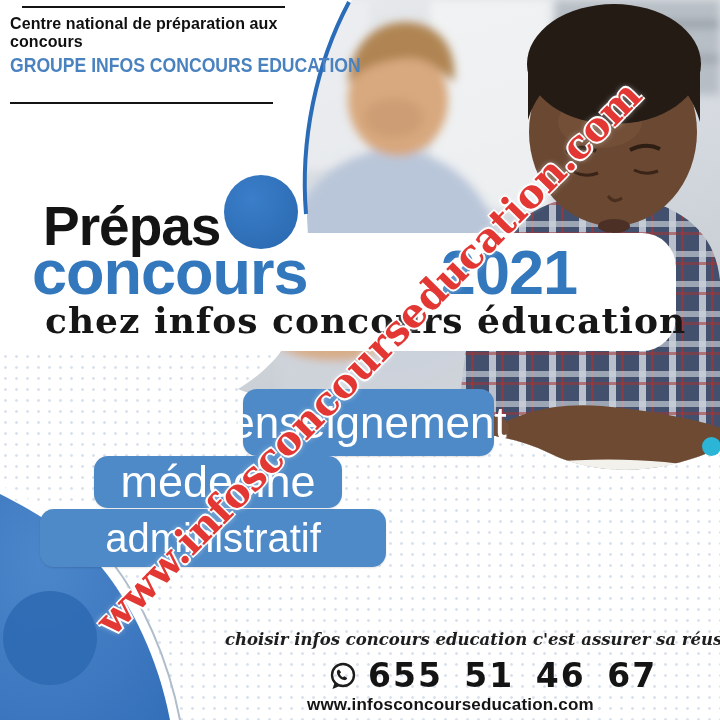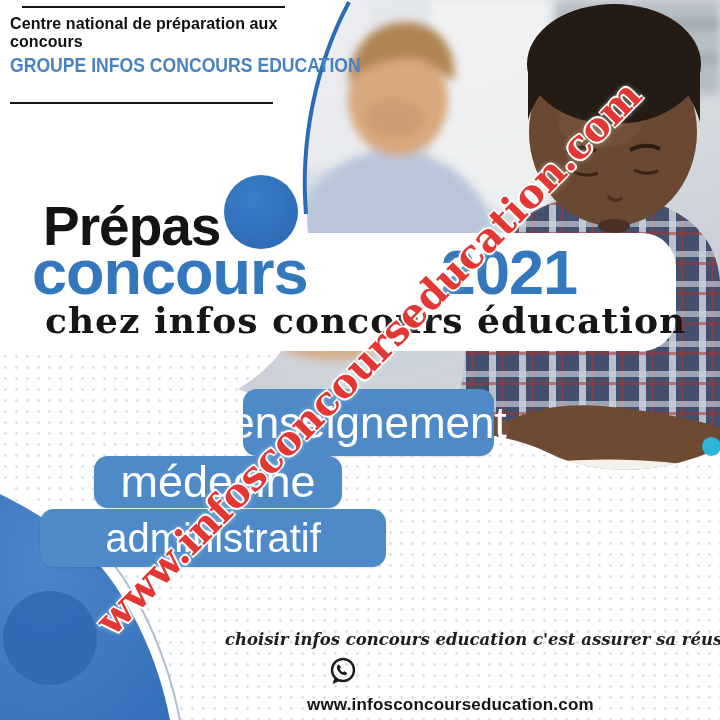--- a/index.html
+++ b/index.html
@@ -228,18 +228,19 @@
 
   <div class="slogan">choisir infos concours education c'est assurer sa réussite</div>
   <div class="phone-row">
     <svg width="30" height="30" viewBox="0 0 30 30">
       <circle cx="15" cy="14" r="11" stroke="#1c1c1c" stroke-width="2.4" fill="none"></circle>
       <path d="M6.5,22 L4.5,28 L10.5,25.5 Z" fill="#1c1c1c"></path>
       <path d="M11,8.5 c-1.4,0.3 -2.3,1.5 -2.1,3 c0.5,3.8 3.6,7 7.4,7.6
                c1.5,0.2 2.7-0.7 2.9-2.1 l-2.8-1.8 -1.7,1.1 c-1.4-0.9 -2.4-2 -2.9-3.5
                l1.3-1.6 Z" fill="#1c1c1c"></path>
     </svg>
+    <a class="phone-num">655 51 46 67</a>
   </div>
   <a class="website">www.infosconcourseducation.com</a>
 
   <div class="watermark">www.infosconcourseducation.com</div>
 
 </div>
 
 </body></html>

